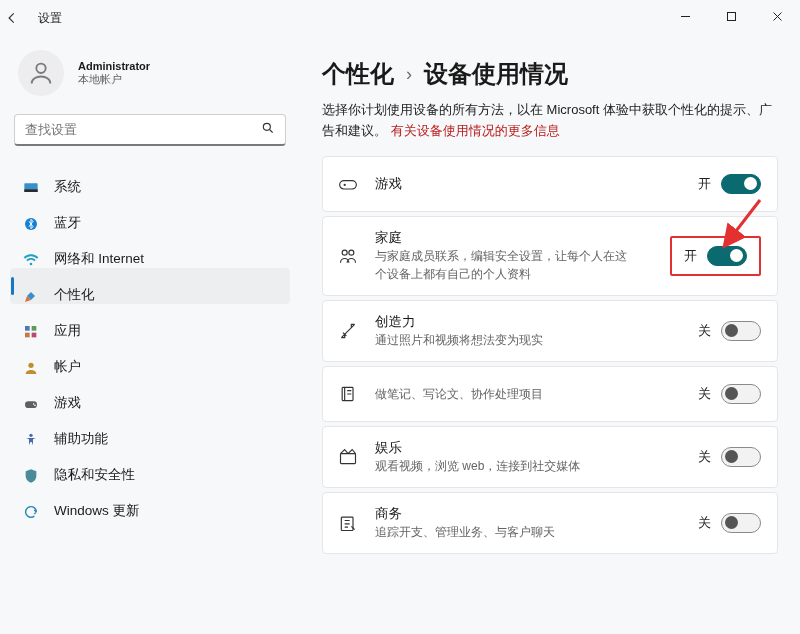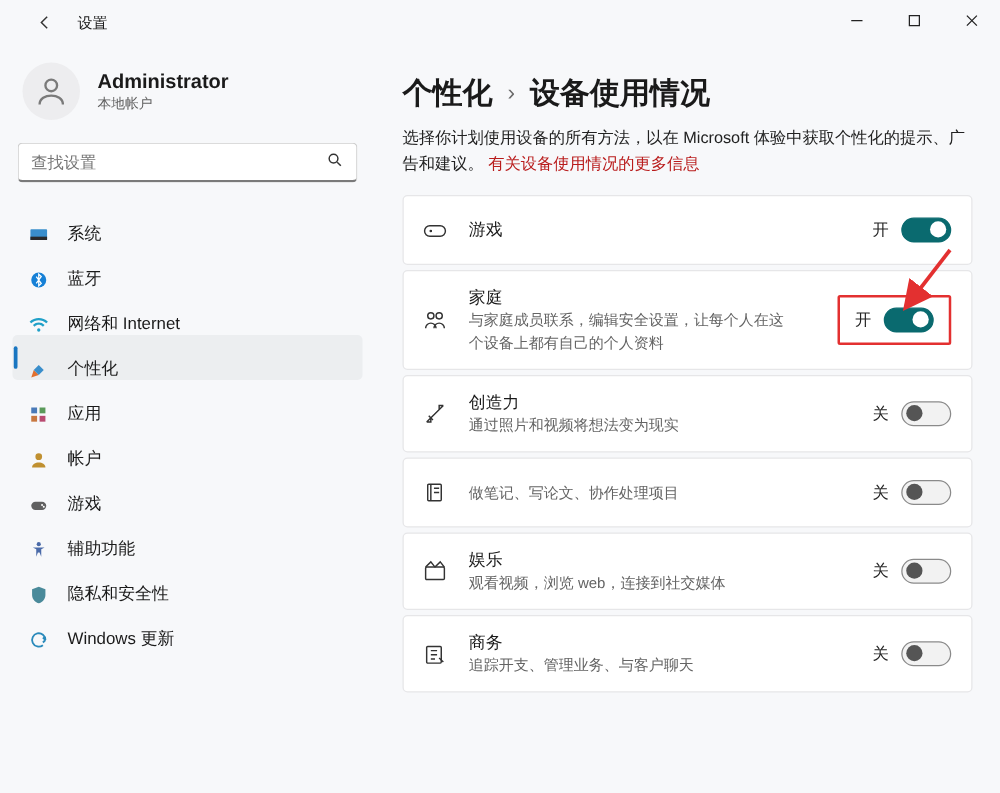--- a/index.html
+++ b/index.html
@@ -10,21 +10,21 @@
     height: 634px;
     overflow: hidden;
     font-size: 13px;
     color: #1a1a1a;
     position: relative;
   }
   .titlebar {
     height: 36px;
     display: flex;
     align-items: center;
-    padding-left: 24px;
+    padding-left: 0;
   }
   .titlebar .back { width: 24px; display:flex; align-items:center; justify-content:center; }
   .titlebar .title { margin-left: 14px; font-size: 12px; }
   .win-controls {
     position: absolute;
     top: 0; right: 0;
     display: flex;
   }
   .win-btn {
     width: 46px; height: 32px;
@@ -38,21 +38,21 @@
     display: flex;
     flex-direction: column;
   }
   .user-block { display: flex; align-items: center; padding: 6px 4px 18px 8px; gap: 14px; }
   .avatar {
     width: 46px; height: 46px; border-radius: 50%;
     background: #ededef;
     display:flex; align-items:center; justify-content:center;
   }
   .avatar svg { width: 28px; height: 28px; stroke:#7a7a7a; fill:none; stroke-width:1.6; }
-  .user-name { font-weight:600; font-size:16px; }
+  .user-name { font-weight:600; font-size:11px; }
   .user-sub { font-size:11px; color:#5f5f5f; }
   .searchbox {
     display:flex; align-items:center;
     background:#fff;
     border:1px solid #cfcfcf;
     border-bottom:2px solid #7a7a7a;
     border-radius:4px;
     height:32px;
     padding:0 10px;
     margin: 0 4px 14px 4px;

